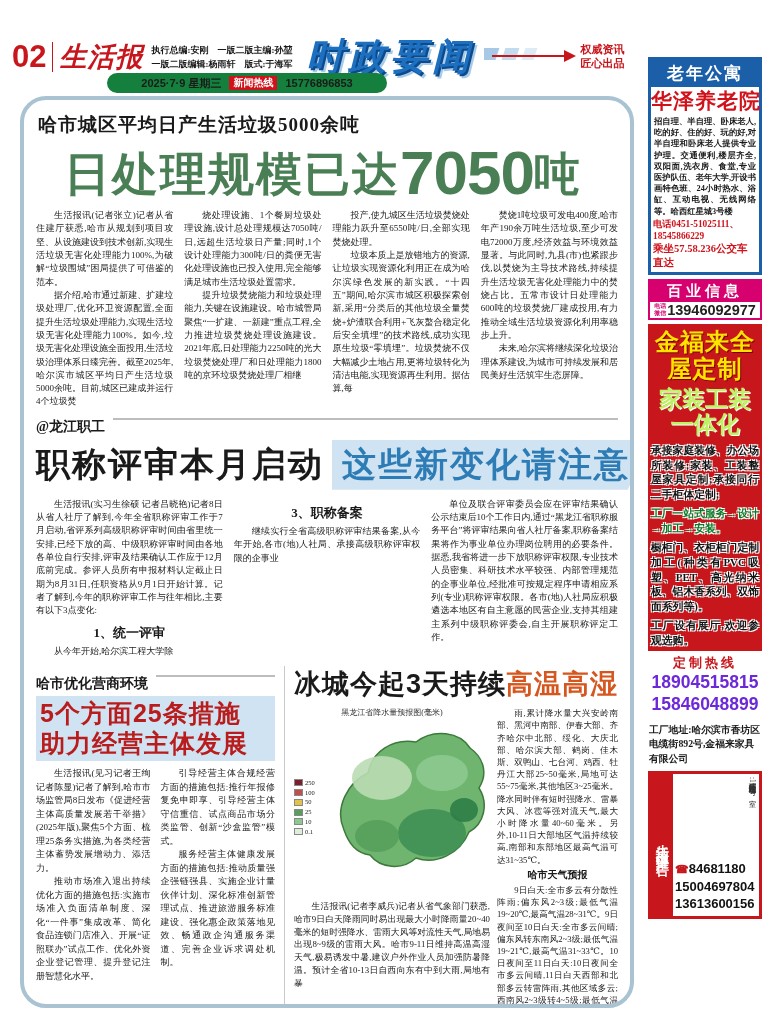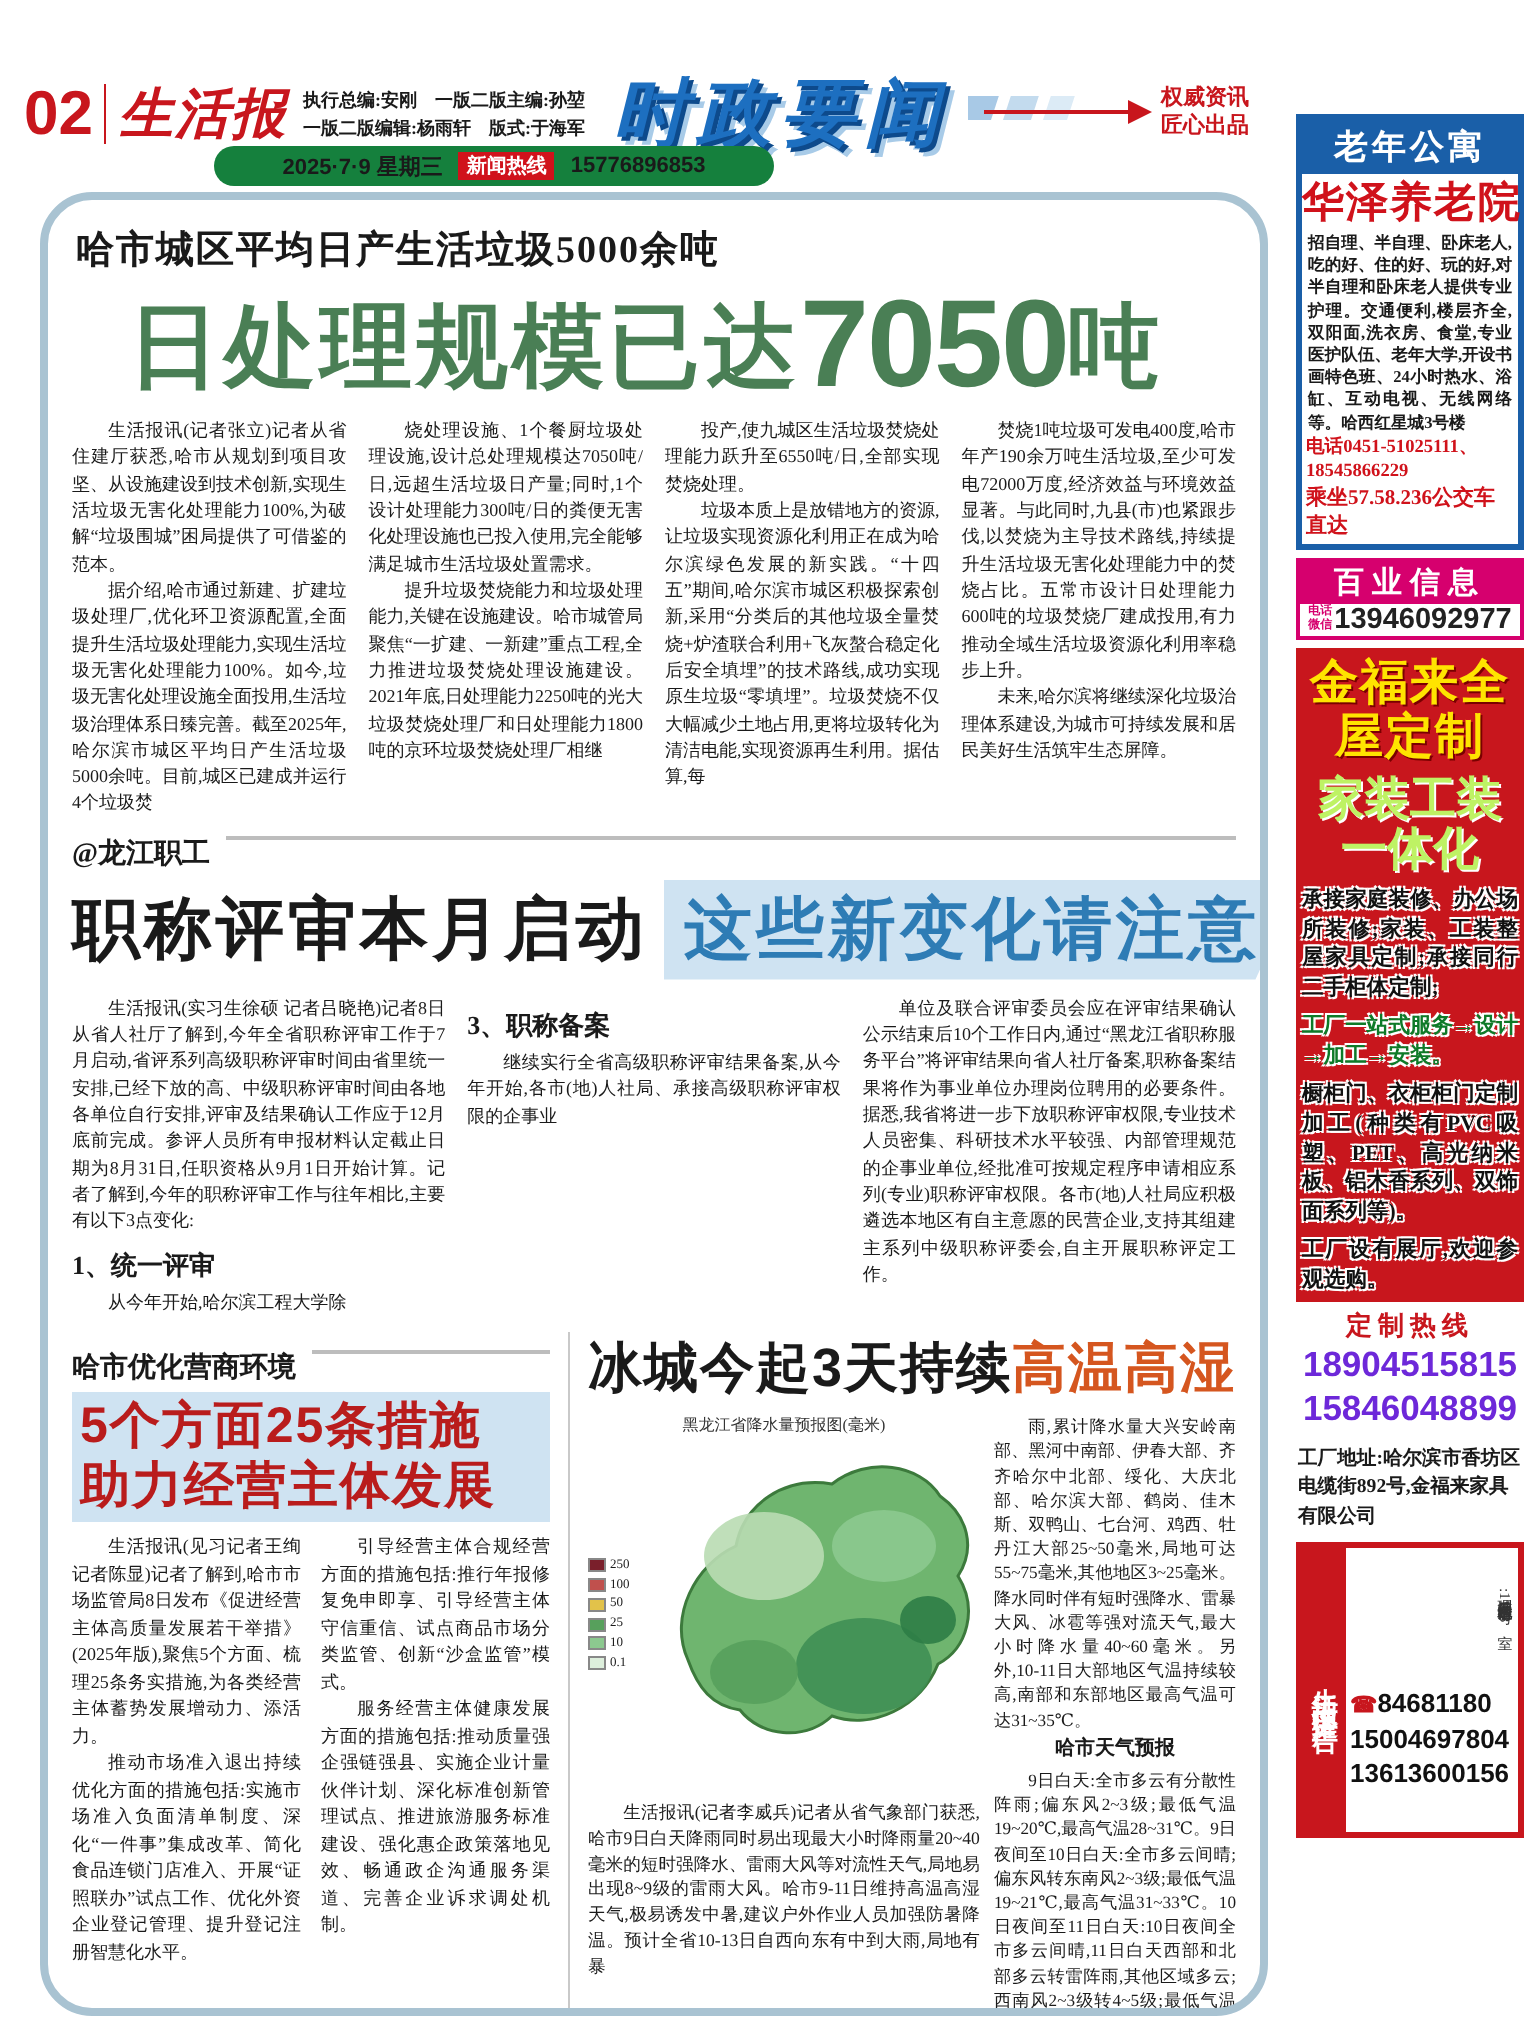--- a/index.html
+++ b/index.html
@@ -34,21 +34,21 @@
   .col p { text-indent:2em; }
 
   .tag-row { display:flex; align-items:flex-start; margin-top:9px; }
   .tag-text { font-size:14px; font-weight:bold; white-space:nowrap; }
   .tag-line { flex:1; height:2px; background:#bdbdbd; margin-left:8px; }
 
   .a2-headline { text-align:center; margin:4px 0 8px 0; font-family:"Liberation Sans",sans-serif; white-space:nowrap; }
   .a2-black { font-size:34px; font-weight:900; letter-spacing:2px; }
   .a2-blue { font-size:34px; font-weight:900; letter-spacing:2px; color:#2e7cb5; background:#cfe3f2;
       padding:2px 20px 2px 10px; margin-left:8px; clip-path:polygon(0 0,100% 0,93% 100%,0 100%); display:inline-block; }
-  .subhead { text-align:left; font-size:13px; font-weight:bold; margin:5px 0 3px 0; }
+  .subhead { text-align:center; font-size:13px; font-weight:bold; margin:5px 0 3px 0; }
 
   .bottom-row { display:flex; margin-top:8px; }
   .biz { width:276px; padding-right:9px; border-right:1px solid #c9c9c9; }
   .biz-headline { background:#cfe3f2; color:#b91c1c; font-family:"Liberation Sans",sans-serif;
       font-weight:700; font-size:25px; line-height:1.18; padding:3px 4px; margin-top:3px; letter-spacing:1px; white-space:nowrap; }
   .cols2 { display:flex; gap:10px; margin-top:6px; }
   .cols2 .col { flex:1 1 0; font-size:9px; line-height:1.5; text-align:justify; }
 
   .weather { flex:1; padding-left:9px; }
   .w-headline { text-align:center; font-family:"Liberation Sans",sans-serif; font-weight:900; font-size:27px; letter-spacing:1px; white-space:nowrap; }
@@ -91,21 +91,21 @@
   .outl { text-shadow:-1px -1px 0 #fff,1px -1px 0 #fff,-1px 1px 0 #fff,1px 1px 0 #fff; }
   .jin-body { font-size:10.8px; font-weight:900; line-height:1.35; color:#111; margin-top:5px; text-align:justify; }
   .jin-green { color:#0e7a28; font-weight:900; }
   .hotline-block { background:#fff; text-align:center; padding:3px 0 2px 0; }
   .hl-label { color:#c8161d; font-weight:900; font-size:13px; letter-spacing:3px; }
   .hl-phone { font-size:17.5px; font-weight:700; color:#6d28d9; font-family:"Liberation Sans",sans-serif; line-height:1.25; }
   .factory-addr { font-size:9.8px; font-weight:bold; line-height:1.45; margin-top:5px; padding:0 1px; }
   .ad-zf { border:3px solid #c8161d; margin-top:5px; display:flex; height:148px; background:#fff; }
   .zf-bar { writing-mode:vertical-rl; background:#c8161d; color:#fff; font-size:13px; font-weight:900;
       letter-spacing:3px; padding:4px 2px; text-align:center; font-family:"Liberation Sans",sans-serif; }
-  .zf-right { flex:1; display:flex; flex-direction:column; justify-content:space-between; padding:20px 2px; }
+  .zf-right { flex:1; display:flex; flex-direction:column; justify-content:space-between; padding:3px 2px; }
   .zf-note { writing-mode:vertical-rl; font-size:7.5px; height:66px; line-height:1.25; color:#333; align-self:flex-end; }
   .zf-phone { font-size:13px; font-weight:900; font-family:"Liberation Sans",sans-serif; color:#111; line-height:1.35; white-space:nowrap; }
   .phone-ico { color:#c8161d; font-size:11px; }
 </style>
 </head>
 <body>
 
 <div class="page">
 
   <div class="masthead">

